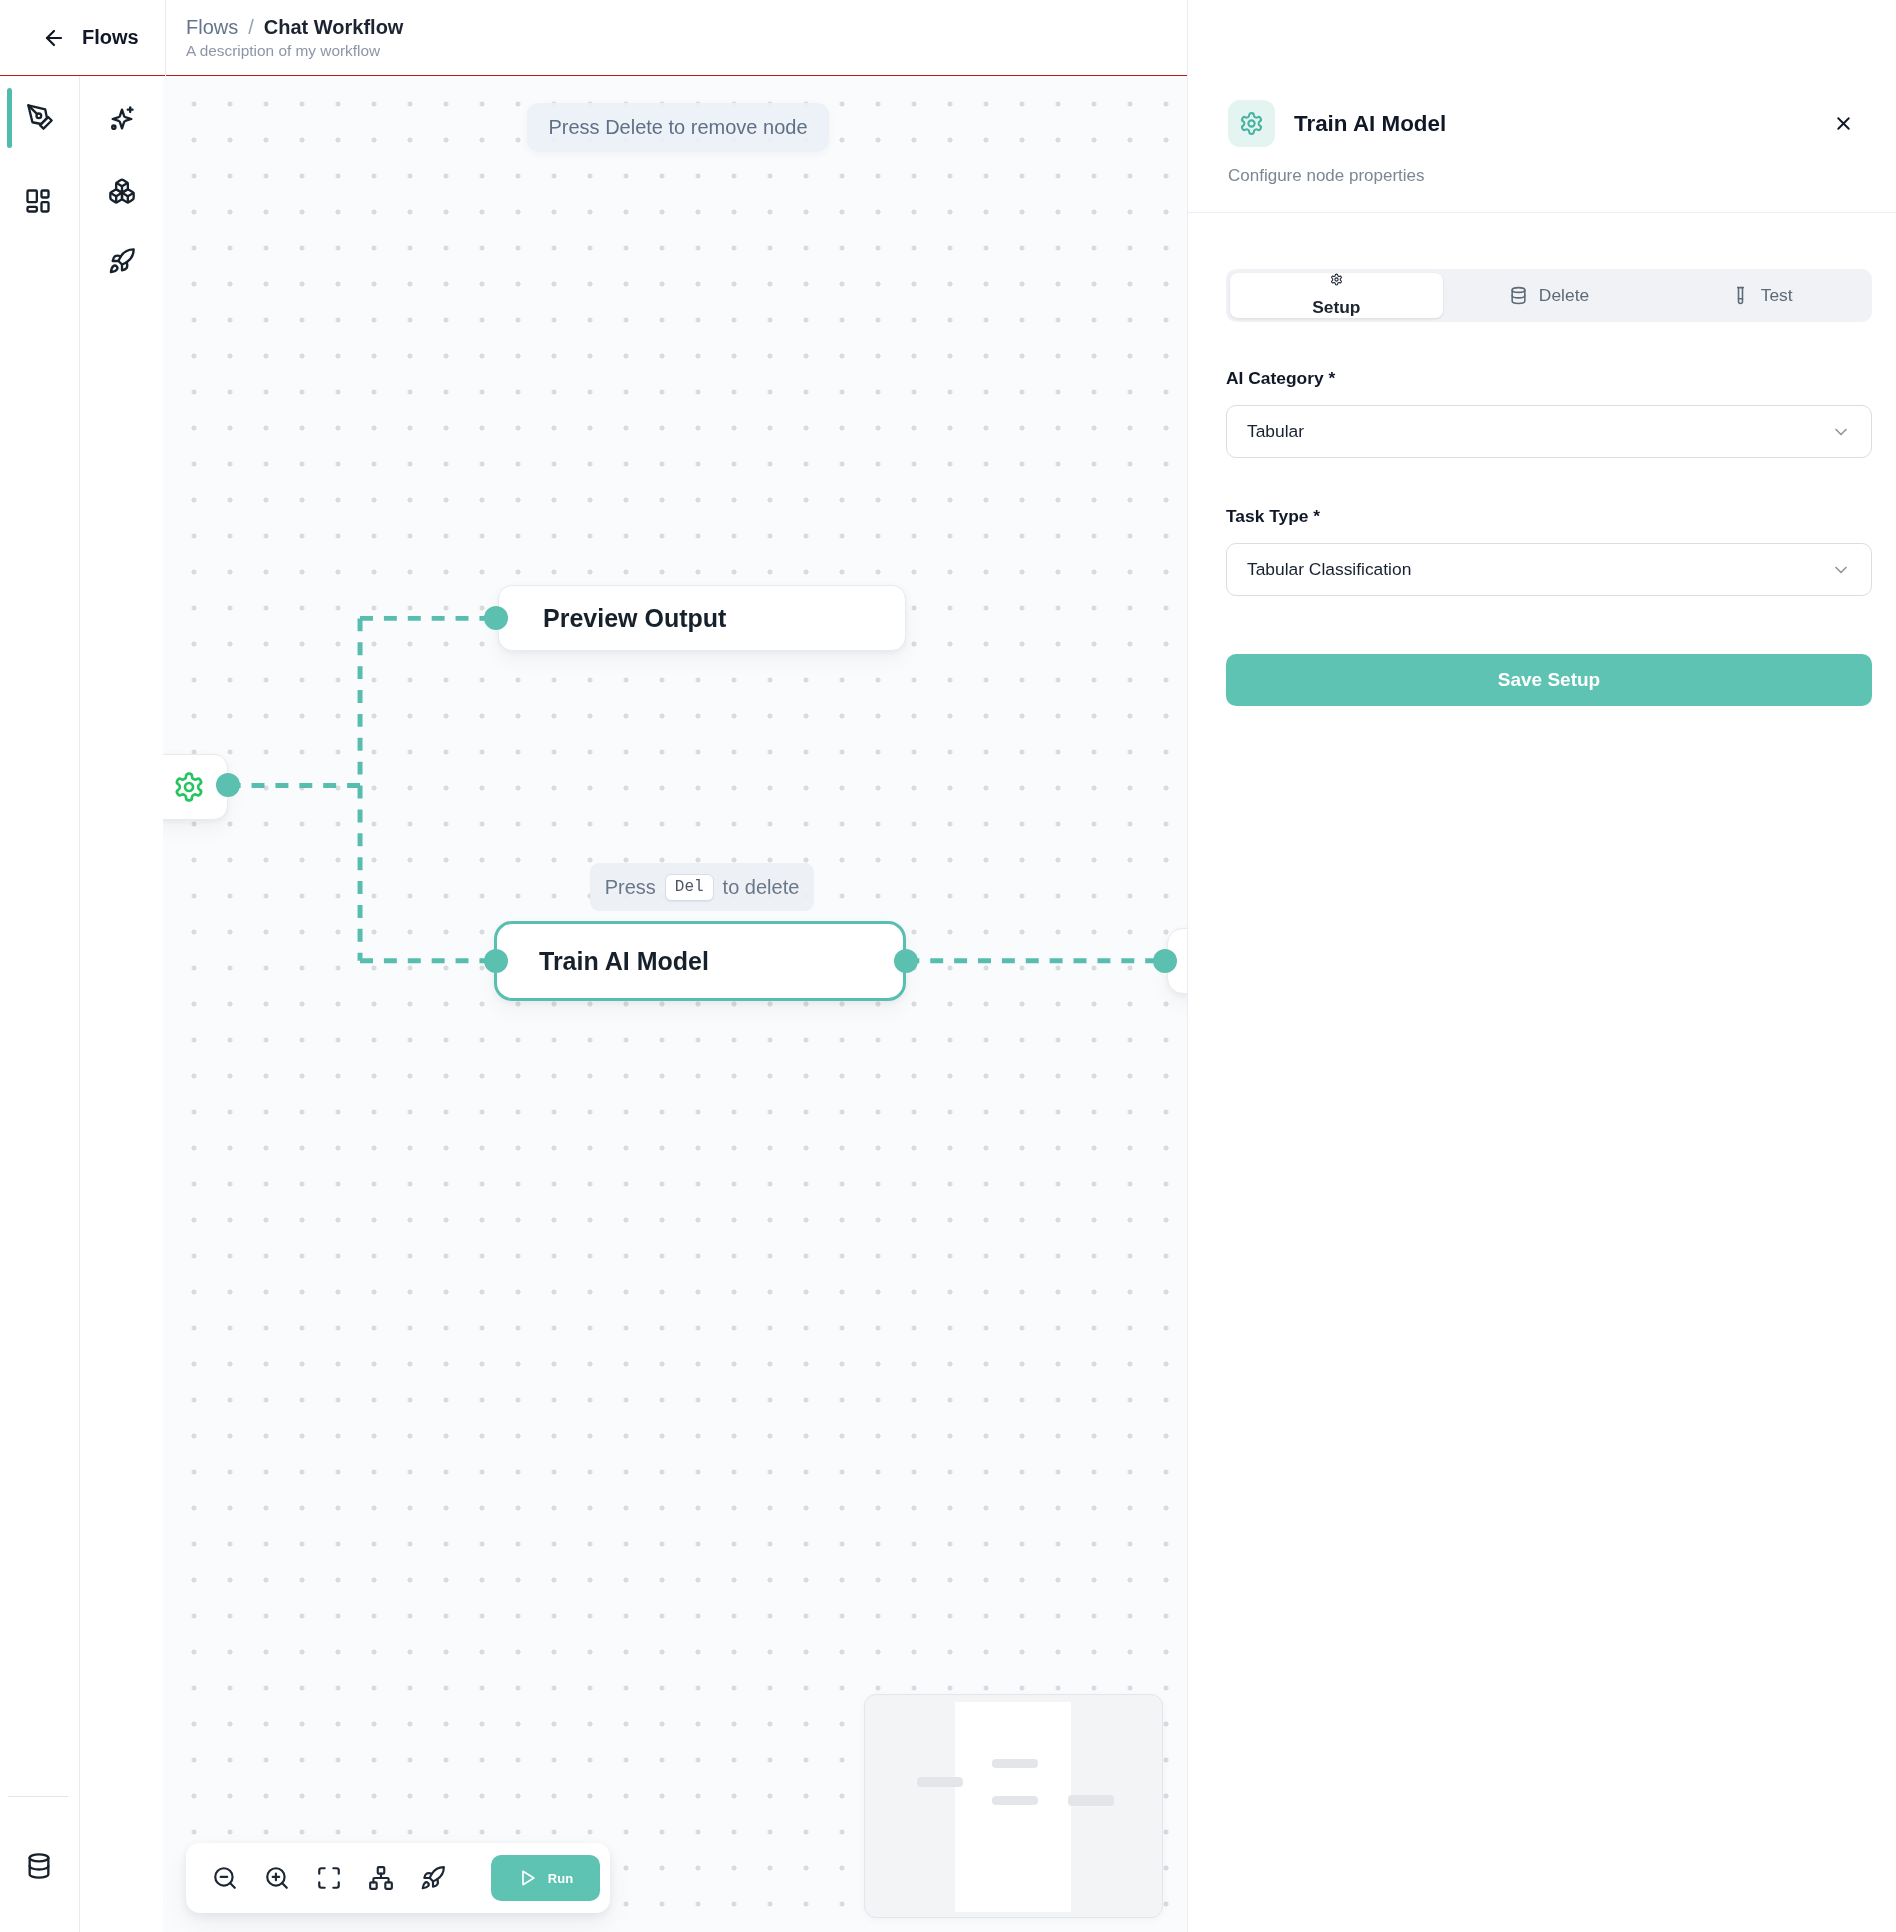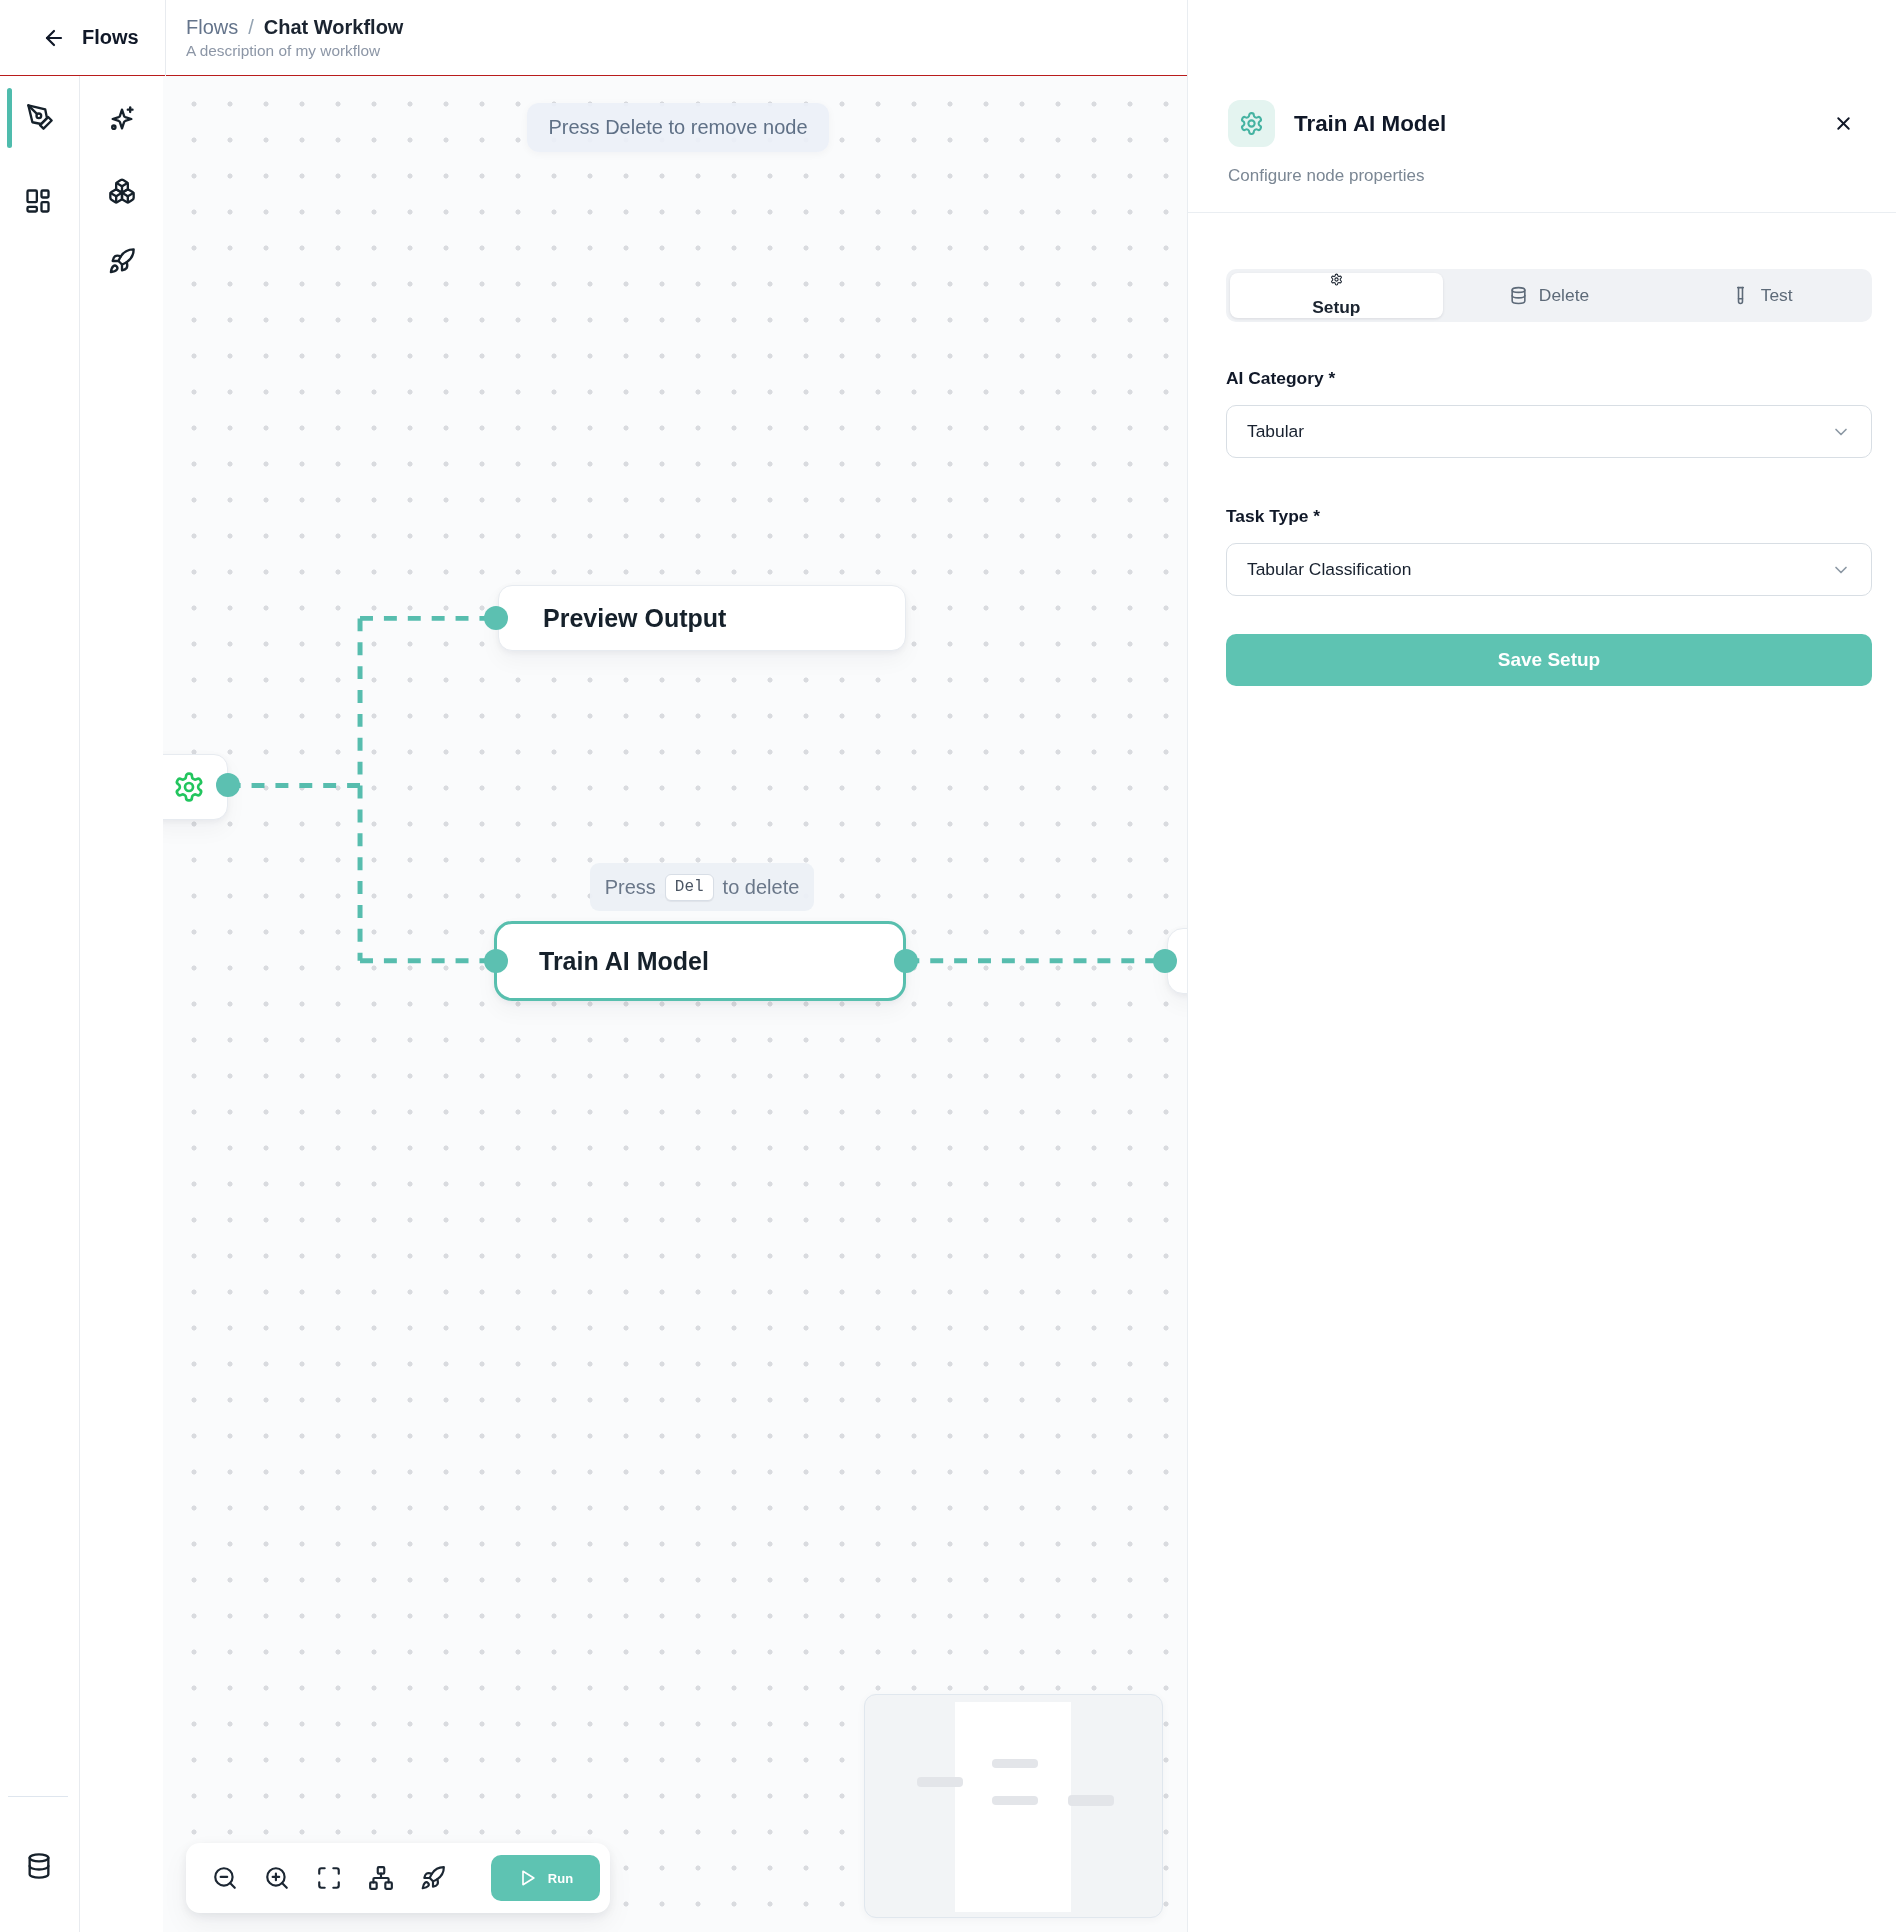--- a/index.html
+++ b/index.html
@@ -114,21 +114,21 @@
   .tab.active { background:#fff; color:#1b2430; font-weight:700; box-shadow:0 1px 3px rgba(16,24,40,0.1);flex-direction:column; }
 
   .field { margin-top:46px; }
   .field + .field { margin-top:30px; }
   .field-label { font-size:17.4px; font-weight:700; color:#101828; margin-bottom:16px; }
   .select { height:53px; border:1px solid #d8dee4; border-radius:10px; background:#fff; display:flex;
             align-items:center; padding:0 20px; cursor:pointer; }
   .select-value { font-size:17.4px; color:#18212f; }
   .select svg { margin-left:auto; width:20px; height:20px; color:#8c98a4; }
 
-  .save-btn { margin-top:38px; width:100%; height:52px; background:#5ec3b2; border:none; border-radius:10px;
+  .save-btn { margin-top:58px; width:100%; height:52px; background:#5ec3b2; border:none; border-radius:10px;
               color:#fff; font-size:19px; font-weight:700; cursor:pointer; font-family:"Liberation Sans", sans-serif; }
 </style>
 </head>
 <body>
 
 <div class="app">
 
   <header class="header">
     <div class="back-group">
       <svg viewBox="0 0 24 24" width="24" height="24" fill="none" stroke="#101828" stroke-width="2.2" stroke-linecap="round" stroke-linejoin="round">

